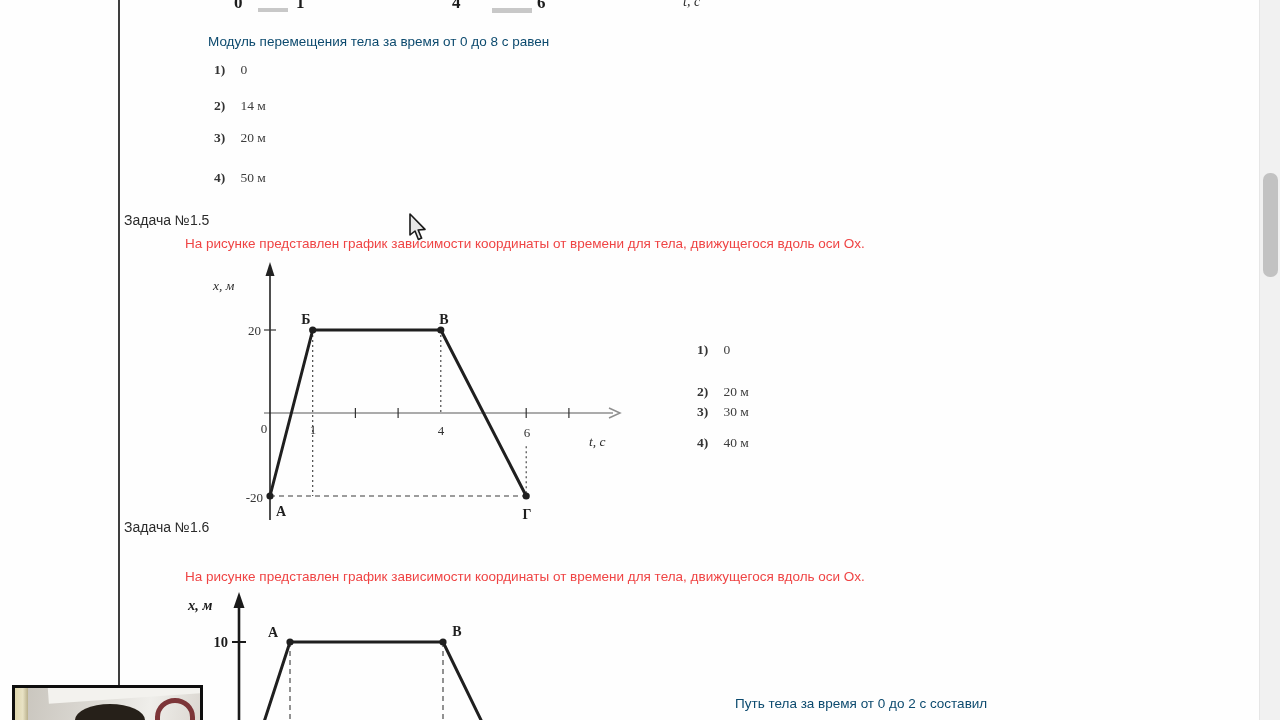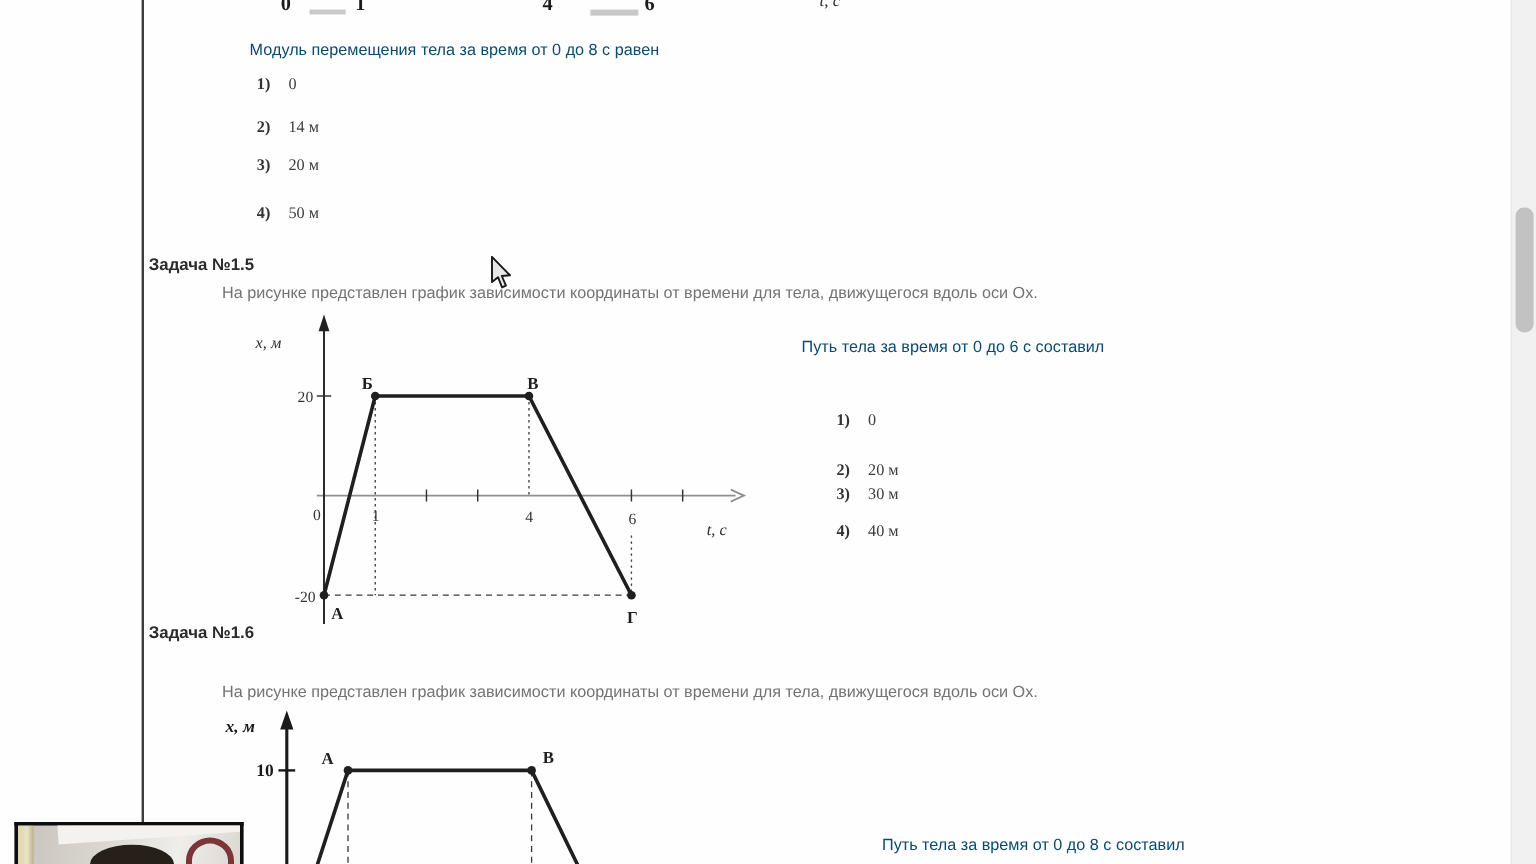--- a/index.html
+++ b/index.html
@@ -4,22 +4,22 @@
 <style>
   html,body{margin:0;padding:0;background:#ffffff;}
   .screen{position:relative;width:1280px;height:720px;background:#fefefe;overflow:hidden;
           font-family:"Liberation Sans",sans-serif;}
   .abs{position:absolute;white-space:nowrap;}
   
   .page-border{position:absolute;left:118px;top:0;width:2px;height:686px;background:#3e3e3e;}
   .scroll-track{position:absolute;left:1259px;top:0;width:21px;height:720px;background:#f1f1f1;border-left:1px solid #e6e6e6;}
   .scroll-thumb{position:absolute;left:3px;top:173px;width:15px;height:104px;background:#c2c2c2;border-radius:7px;}
   .q-text{font-size:13.5px;color:#0c4a6e;}
-  .para{font-size:13.5px;color:#737373;}
-  .heading{font-size:14px;font-weight:bold;color:#2b2b2b;}
+  .para{font-size:13.5px;color:#ef4444;}
+  .heading{font-size:14px;font-weight:normal;color:#2b2b2b;}
   .topnum{font-family:"Liberation Serif",serif;font-size:17px;line-height:18px;font-weight:bold;color:#1c1c1c;}
   .smudge{position:absolute;background:#9a9a9a;opacity:.55;}
   .opt{position:absolute;font-family:"Liberation Serif",serif;font-size:13.5px;color:#3d3d3d;white-space:nowrap;}
   .opt-num{display:inline-block;width:23px;font-weight:600;color:#333;}
   
   svg{overflow:hidden;position:absolute;}
   .series{fill:none;stroke:#1f1f1f;stroke-width:3;stroke-linejoin:round;stroke-linecap:round;}
   .dot{fill:#1f1f1f;}
   .helper{stroke:#3a3a3a;stroke-width:1.1;fill:none;}
   .dotted{stroke-dasharray:2,3;}
@@ -113,21 +113,20 @@
       <text class="glabel" x="256" y="173" text-anchor="middle">4</text>
       <text class="glabel" x="342" y="175" text-anchor="middle">6</text>
       <text class="glabel-it" x="404" y="184">t, с</text>
       <text class="pt-label" x="96" y="254" text-anchor="middle">А</text>
       <text class="pt-label" x="121" y="62" text-anchor="middle">Б</text>
       <text class="pt-label" x="259" y="62" text-anchor="middle">В</text>
       <text class="pt-label" x="342" y="257" text-anchor="middle">Г</text>
     </g>
   </svg>
 
-  <span class="abs q-text" style="left:668px;top:281px">Путь тела за время от 0 до 6 с составил</span>
 
   <div class="opt" style="left:697px;top:342px">
     <span class="opt-num">1)</span>
     <span>0</span>
   </div>
   <div class="opt" style="left:697px;top:384px">
     <span class="opt-num">2)</span>
     <span>20 м</span>
   </div>
   <div class="opt" style="left:697px;top:404px">
@@ -156,21 +155,21 @@
         <circle cx="263" cy="50" r="3.6" class="dot"></circle>
       </g>
     <g>
       <text class="glabel-bold" x="8" y="18" font-style="italic">x, м</text>
       <text class="glabel-bold" x="48" y="55" text-anchor="end">10</text>
       <text class="pt-label" x="93" y="45" text-anchor="middle">А</text>
       <text class="pt-label" x="277" y="44" text-anchor="middle">В</text>
     </g>
   </svg>
 
-  <span class="abs q-text" style="left:735px;top:696px">Путь тела за время от 0 до 8 с составил</span>
+  <span class="abs q-text" style="left:735px;top:696px">Путь тела за время от 0 до 2 с составил</span>
 
   <div class="scroll-track">
     <div class="scroll-thumb"></div>
   </div>
 
   <svg class="cursor" width="22" height="30" viewBox="0 0 22 30">
     <path d="M3,1 L3,22 L8,18 L11.4,26.5 L14.6,25.1 L11.2,17 L18,16.4 Z" fill="#e8e8e8" stroke="#1a1a1a" stroke-width="1.6" stroke-linejoin="round"></path>
   </svg>
 
   <div class="webcam">

